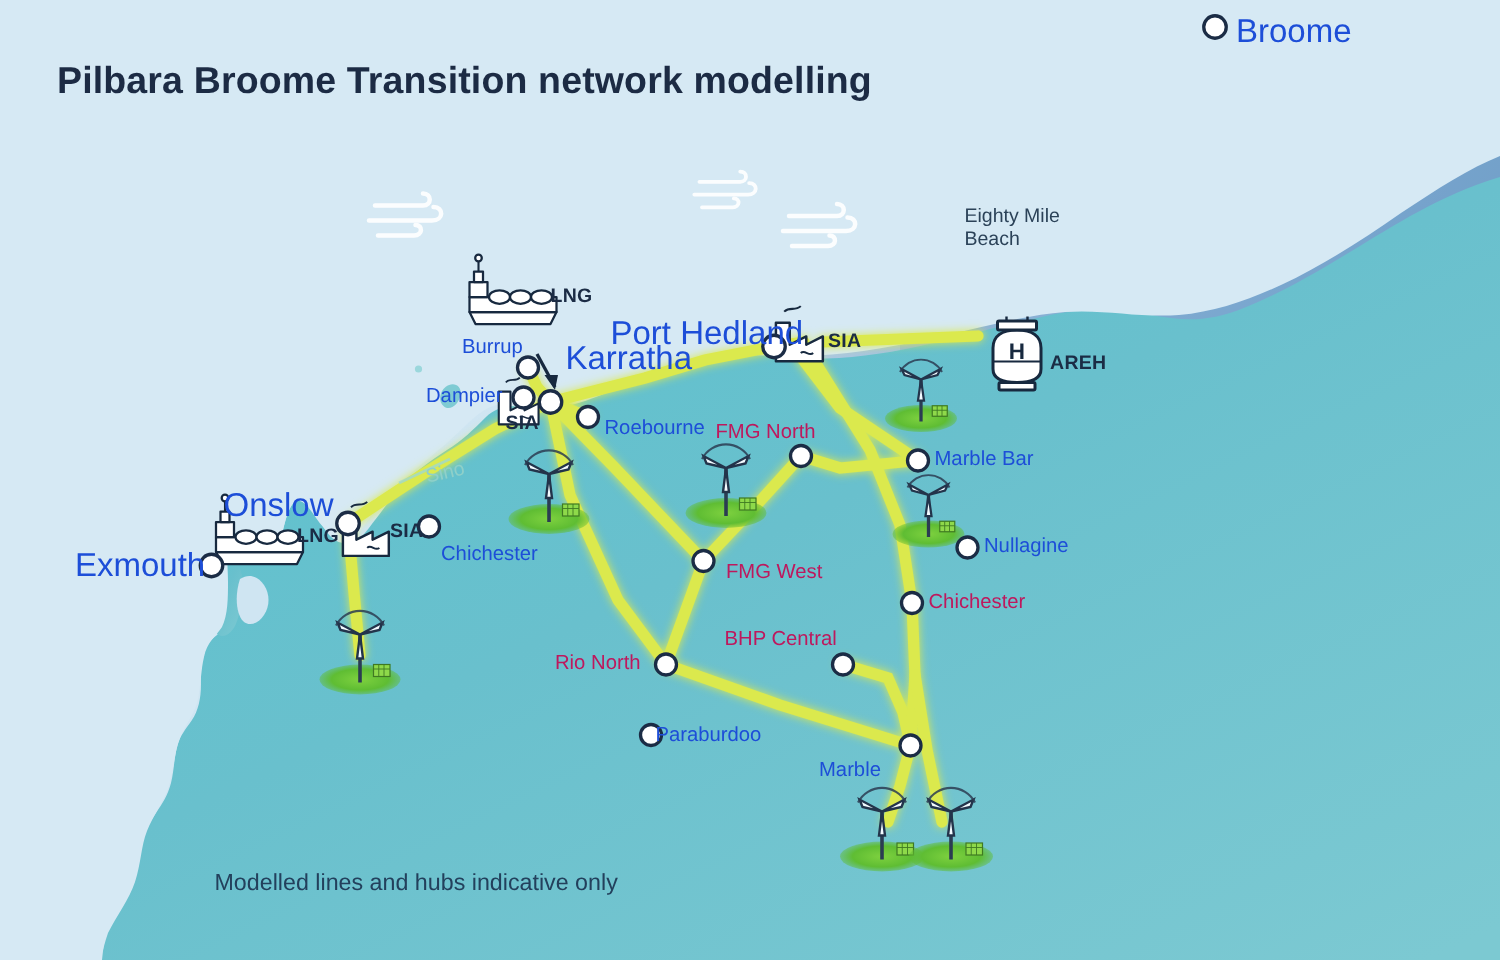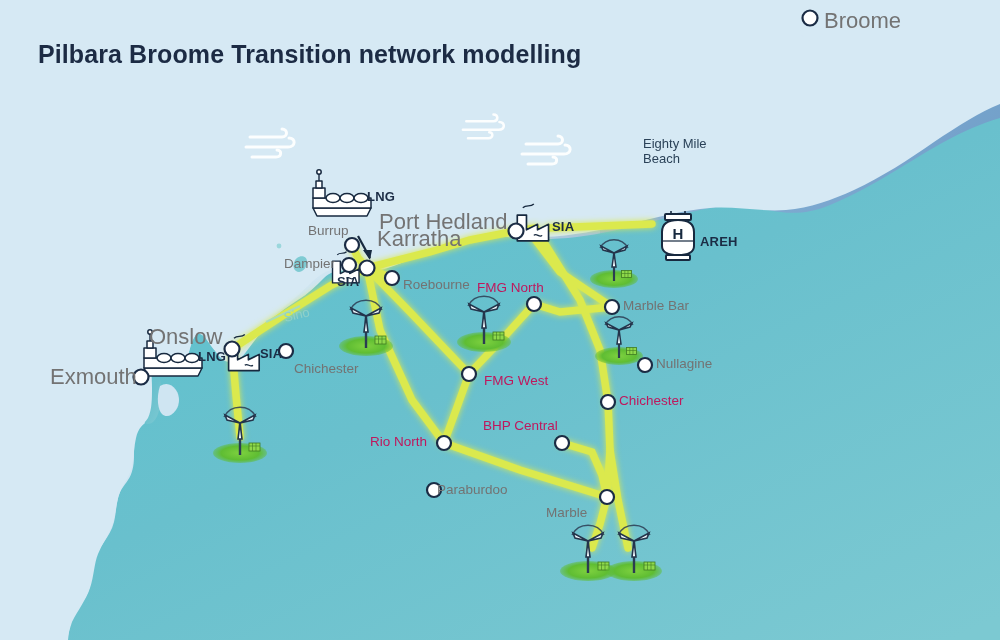--- a/index.html
+++ b/index.html
@@ -16,21 +16,21 @@
 
   .title{
     left:38px;top:40px;font-size:25px;font-weight:700;color:#1c2b44;
     letter-spacing:.1px;
   }
   .footnote{
     left:143px;top:580px;font-size:15.5px;color:#23405c;font-weight:400;
   }
 
   
-  .city-dark{color:#737373;font-weight:400;}
+  .city-dark{color:#1d4ed8;font-weight:400;}
   .city-light{color:#be185d;font-weight:400;}
   .big{font-size:22px;font-weight:500;}
   .sm{font-size:13.5px;}
   .iconlbl{font-size:13px;font-weight:700;color:#1b2c45;letter-spacing:.2px;}
   .region{font-size:13px;color:#2b4258;line-height:1.15;white-space:pre-line;}
   .roadlbl{font-size:13px;color:#8fd0c9;font-weight:500;transform:rotate(-13deg);transform-origin:left center;}
 </style>
 </head>
 <body>
 
@@ -436,36 +436,37 @@
         <g>
           <circle cx="608" cy="402" r="7" fill="#ffffff" stroke="#1b2c45" stroke-width="2.2"></circle>
         </g>
         <g>
           <circle cx="286" cy="351" r="7" fill="#ffffff" stroke="#1b2c45" stroke-width="2.2"></circle>
         </g>
       </g>
   </svg>
 
   <div class="lbl title">Pilbara Broome Transition network modelling</div>
+  <div class="lbl footnote">Modelled lines and hubs indicative only</div>
 
   <div class="lbl region" style="left:643px;top:137px;">Eighty Mile
 Beach</div>
 
   <div class="lbl roadlbl" style="left:284px;top:310px;">Sino</div>
 
   <div class="lbl iconlbl" style="left:367px;top:189px;">LNG</div>
   <div class="lbl iconlbl" style="left:198px;top:349px;">LNG</div>
   <div class="lbl iconlbl" style="left:337px;top:274px;">SIA</div>
   <div class="lbl iconlbl" style="left:552px;top:219px;">SIA</div>
   <div class="lbl iconlbl" style="left:260px;top:346px;">SIA</div>
   <div class="lbl iconlbl" style="left:700px;top:234px;">AREH</div>
 
   <div id="city-label-layer">
       <div class="lbl big city-dark" style="left: 824px; top: 8px;">Broome</div>
-      <div class="lbl big city-dark" style="left: 379px; top: 209px; text-align: right;">Port Hedland</div>
+      <div class="lbl big city-dark" style="left: 407px; top: 209px; text-align: right;">Port Hedland</div>
       <div class="lbl big city-dark" style="left: 377px; top: 226px; text-align: right;">Karratha</div>
       <div class="lbl big city-dark" style="left: 149px; top: 324px;">Onslow</div>
       <div class="lbl big city-dark" style="left: 50px; top: 364px;">Exmouth</div>
       <div class="lbl sm city-dark" style="left: 308px; top: 223px;">Burrup</div>
       <div class="lbl sm city-dark" style="left: 284px; top: 256px;">Dampier</div>
       <div class="lbl sm city-dark" style="left: 403px; top: 277px;">Roebourne</div>
       <div class="lbl sm city-dark" style="left: 623px; top: 298px;">Marble Bar</div>
       <div class="lbl sm city-dark" style="left: 656px; top: 356px;">Nullagine</div>
       <div class="lbl sm city-dark" style="left: 437px; top: 482px;">Paraburdoo</div>
       <div class="lbl sm city-dark" style="left: 546px; top: 505px;">Marble</div>

